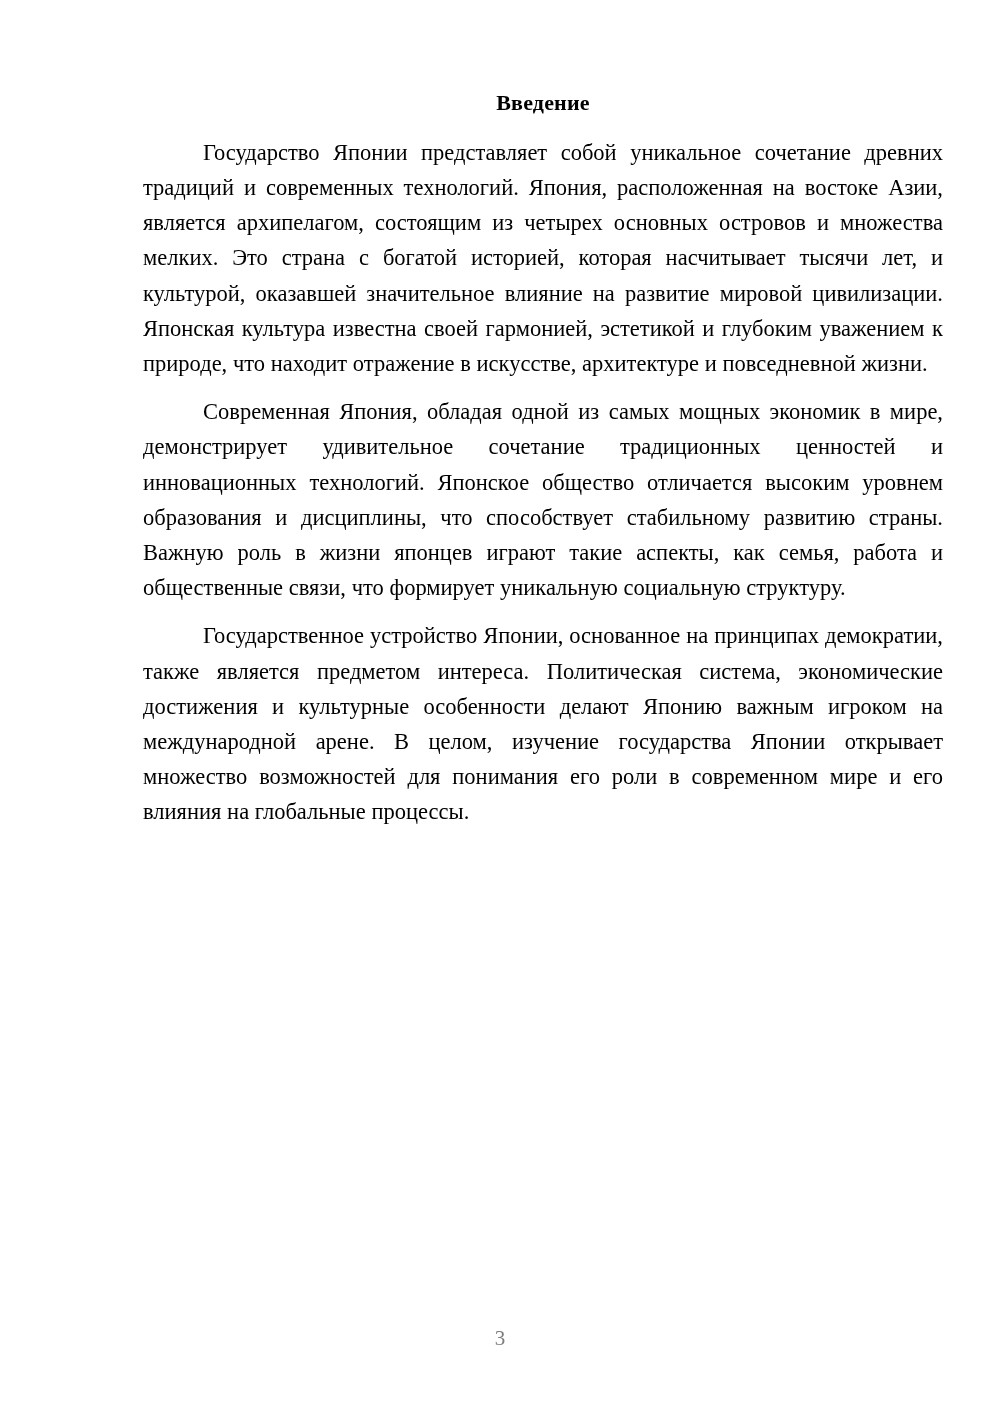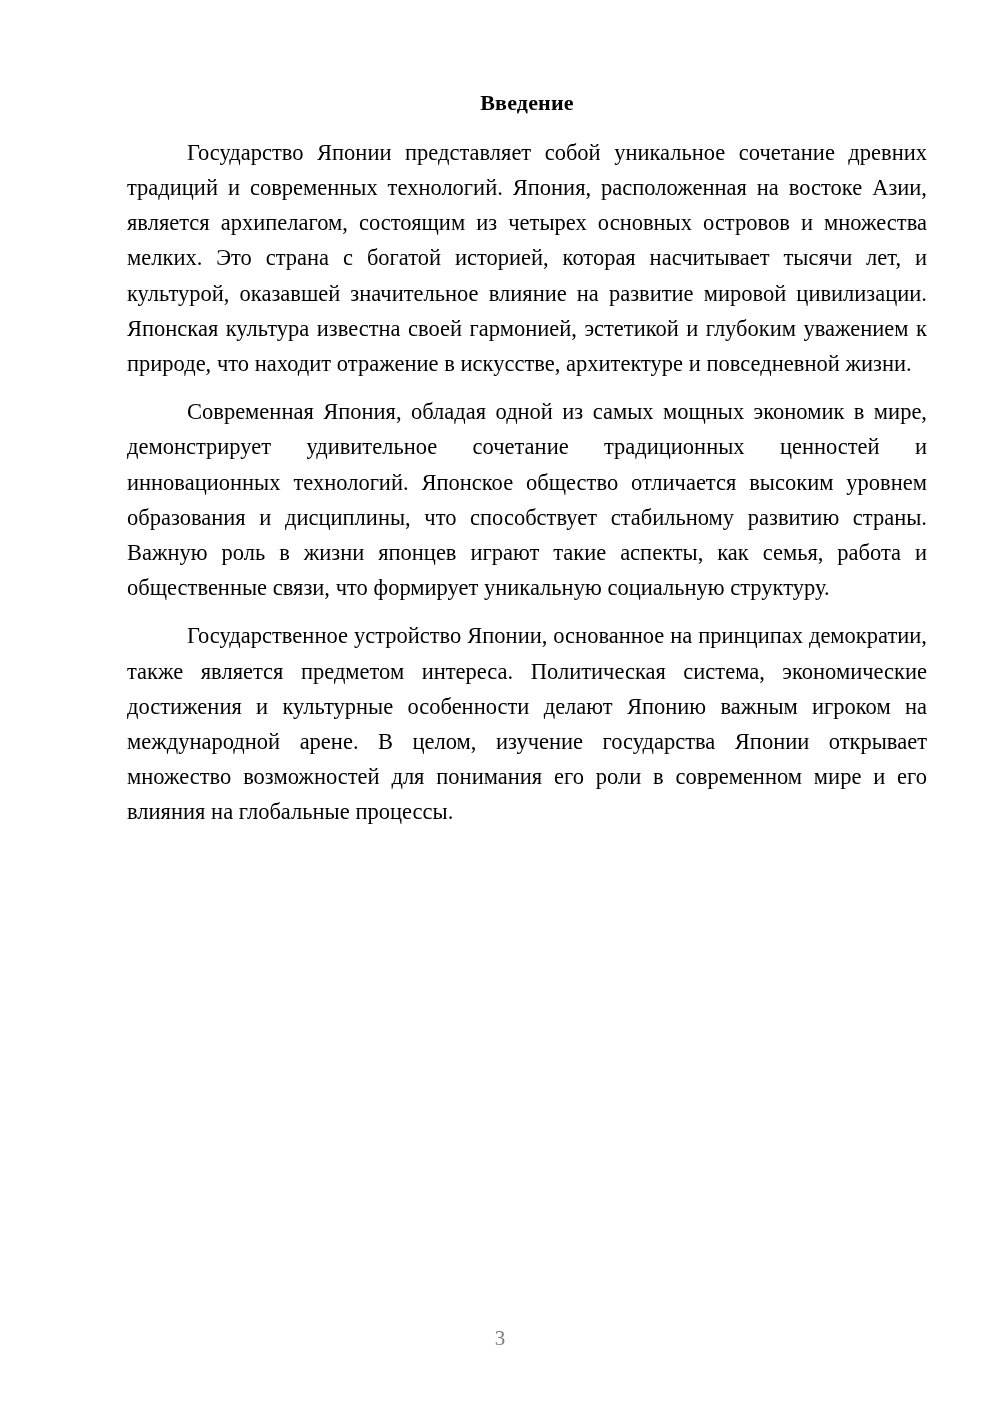--- a/index.html
+++ b/index.html
@@ -15,21 +15,21 @@
     height: 1414px;
     background: #ffffff;
     box-sizing: border-box;
     overflow: hidden;
     font-family: "Liberation Serif", "DejaVu Serif", serif;
     color: #000000;
   }
 
   .content {
     position: absolute;
-    left: 127px;
+    left: 143px;
     top: 88px;
     width: 800px;
   }
 
   .doc-title {
     font-size: 22px;
     font-weight: bold;
     text-align: center;
     line-height: 1.35;
     margin: 0 0 17px 0;

